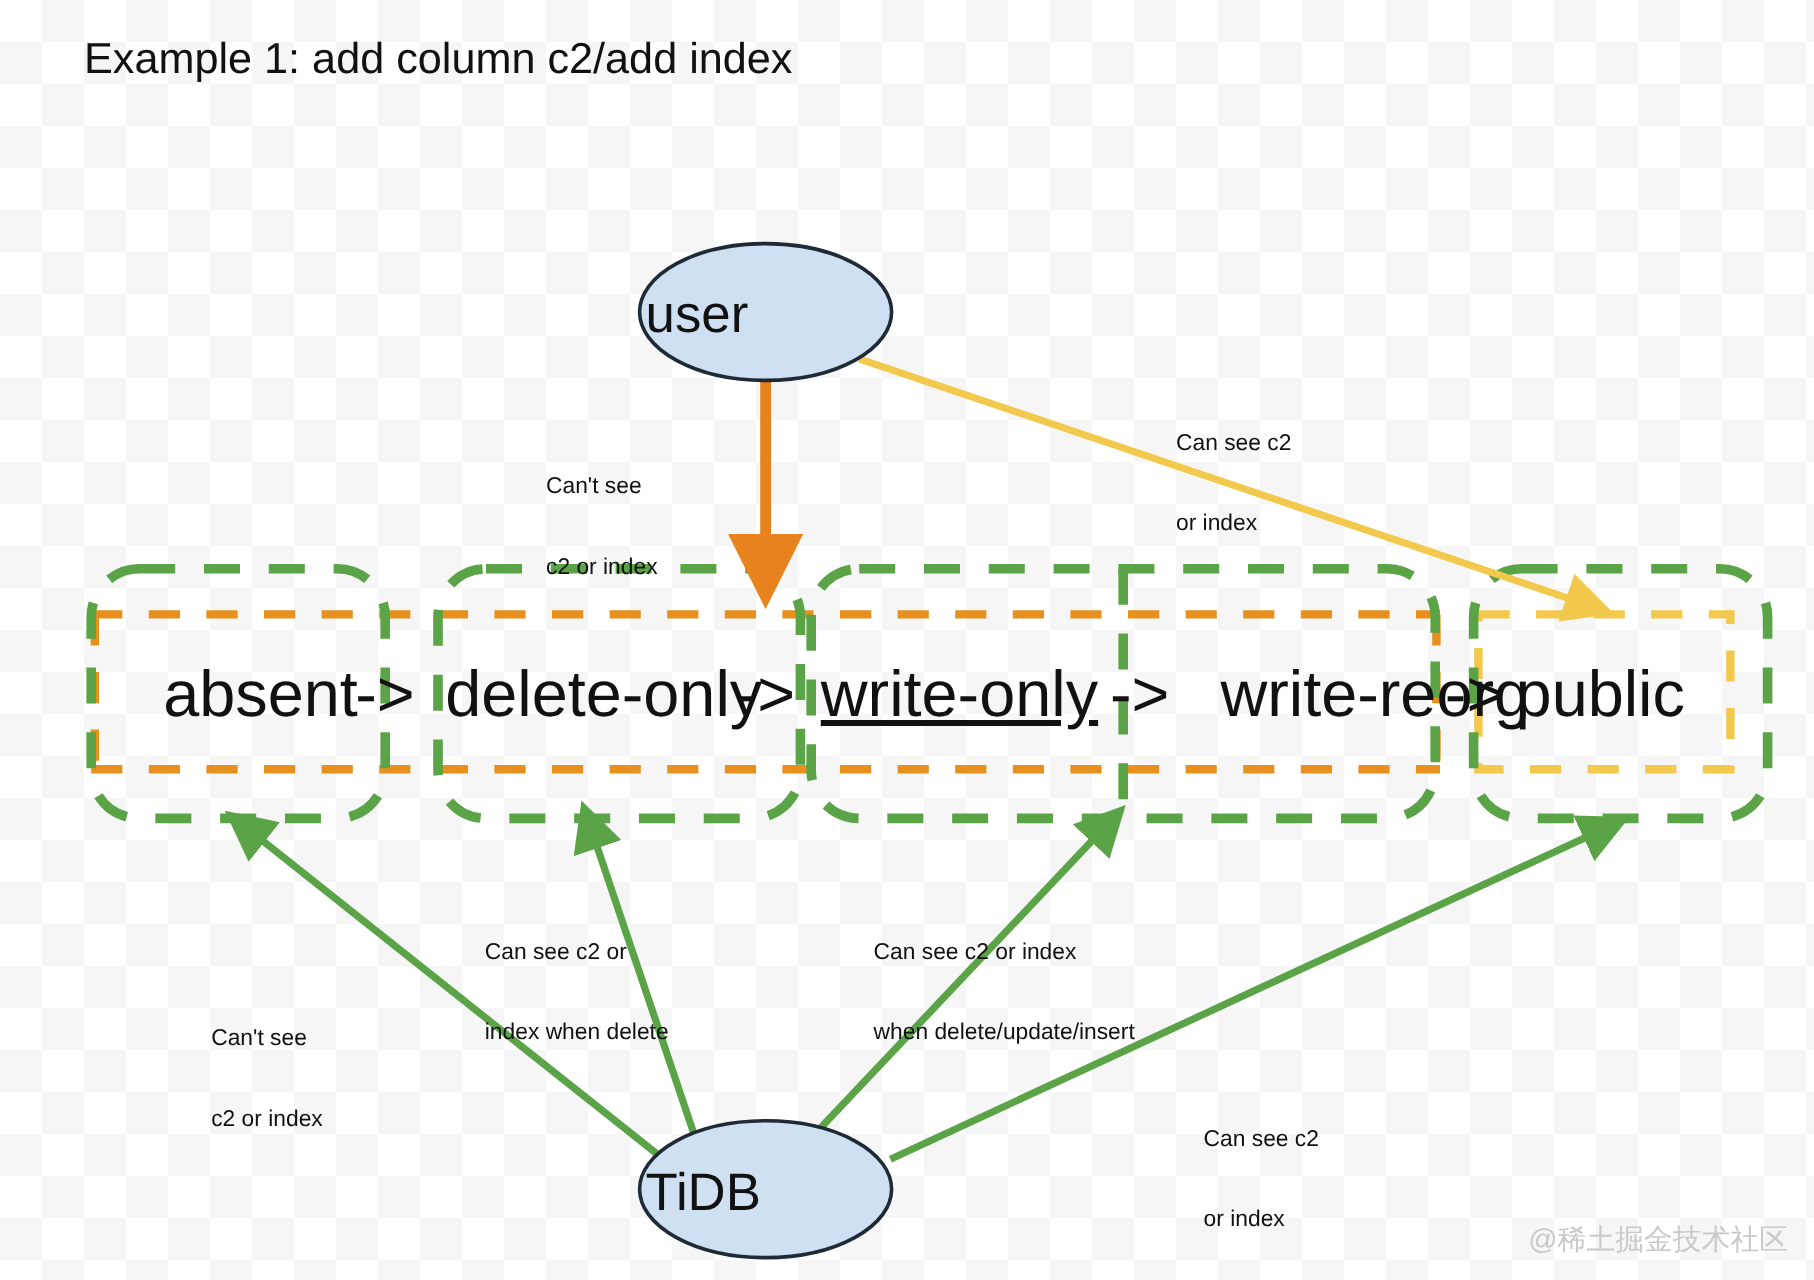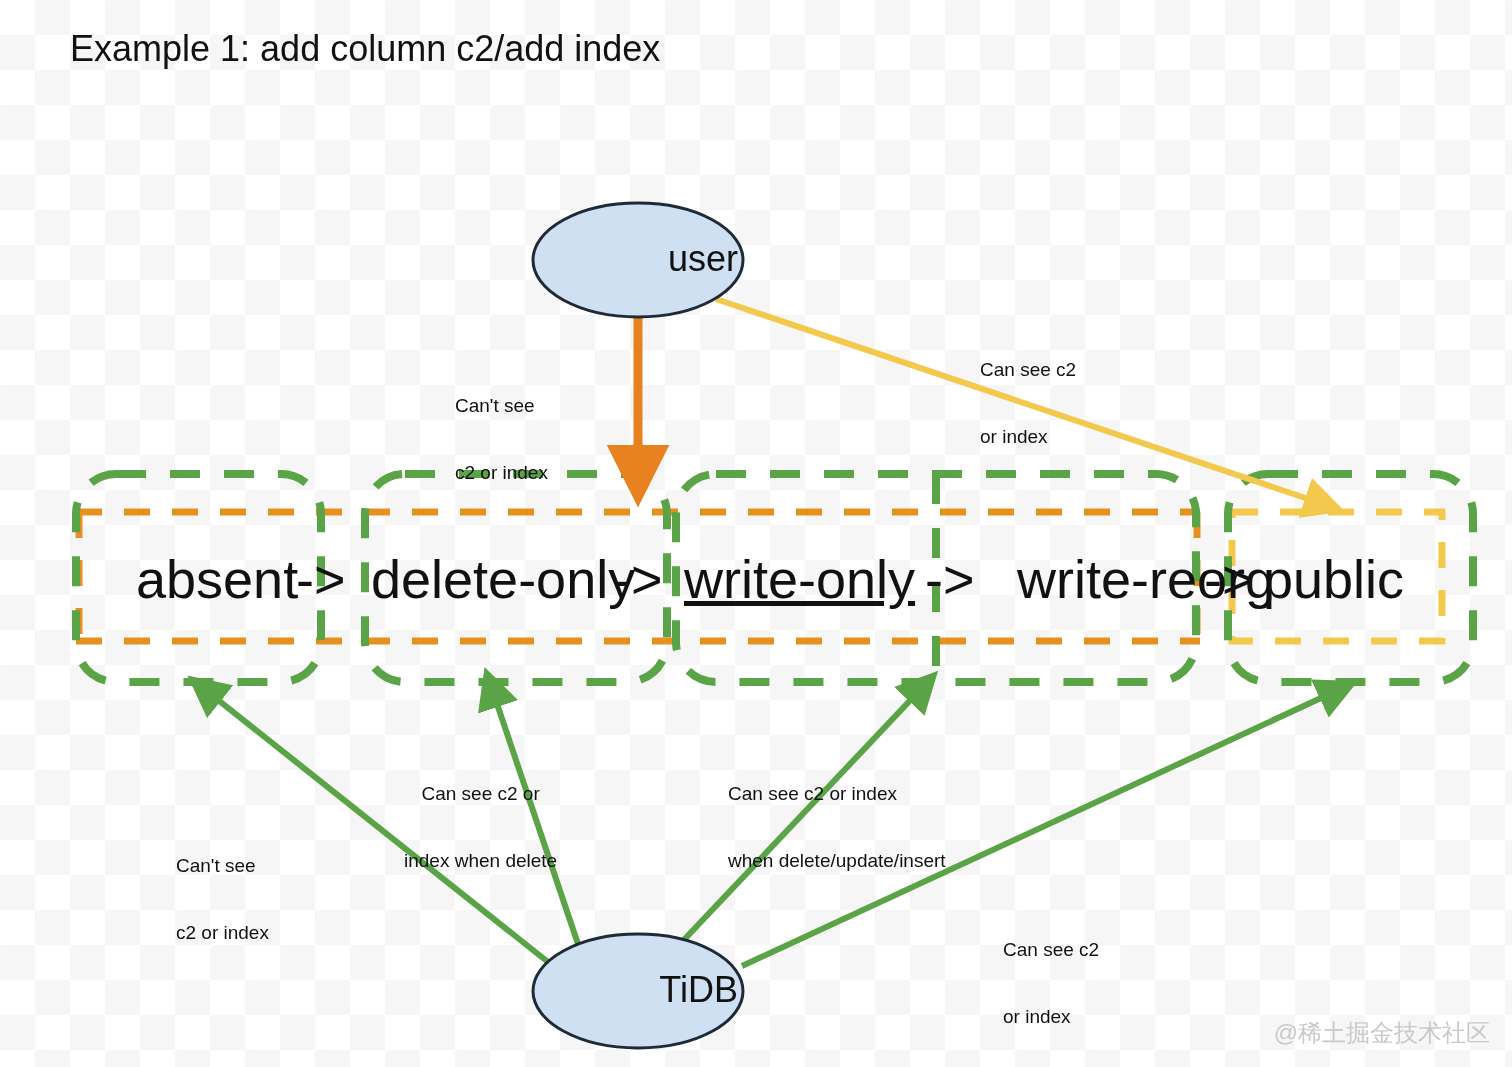--- a/index.html
+++ b/index.html
@@ -45,24 +45,24 @@
     top: 548px;
     font-size: 54px;
     white-space: pre;
     color: #111111;
   }
   .ann {
     font-size: 19px;
   }
   .node-label {
     position: absolute;
-    font-size: 36px;
+    font-size: 44px;
     white-space: pre;
     color: #111111;
-    text-align: right;
+    text-align: left;
   }
   #watermark {
     position: absolute;
     right: 22px;
     bottom: 18px;
     font-size: 24px;
     color: #c9c9c9;
     white-space: pre;
   }
 </style>
@@ -145,21 +145,21 @@
   <div class="txt ann" style="left:980px; top:314px;">
     <div>Can see c2</div>
     <div>or index</div>
   </div>
 
   <div class="txt ann" style="left:176px; top:810px;">
     <div>Can't see</div>
     <div>c2 or index</div>
   </div>
 
-  <div class="txt ann" style="left:404px; top:738px;text-align:center;">
+  <div class="txt ann" style="left:404px; top:738px;">
     <div>Can see c2 or</div>
     <div>index when delete</div>
   </div>
 
   <div class="txt ann" style="left:728px; top:738px;">
     <div>Can see c2 or index</div>
     <div>when delete/update/insert</div>
   </div>
 
   <div class="txt ann" style="left:1003px; top:894px;">

